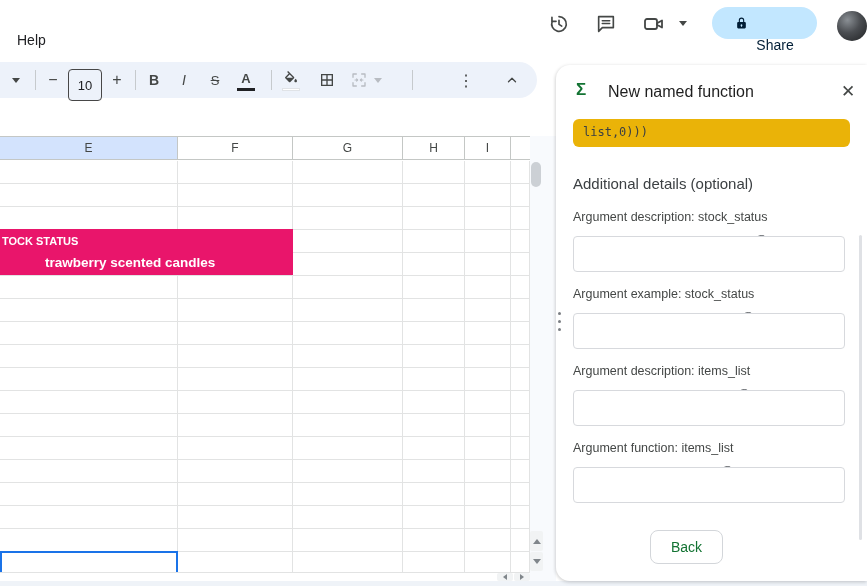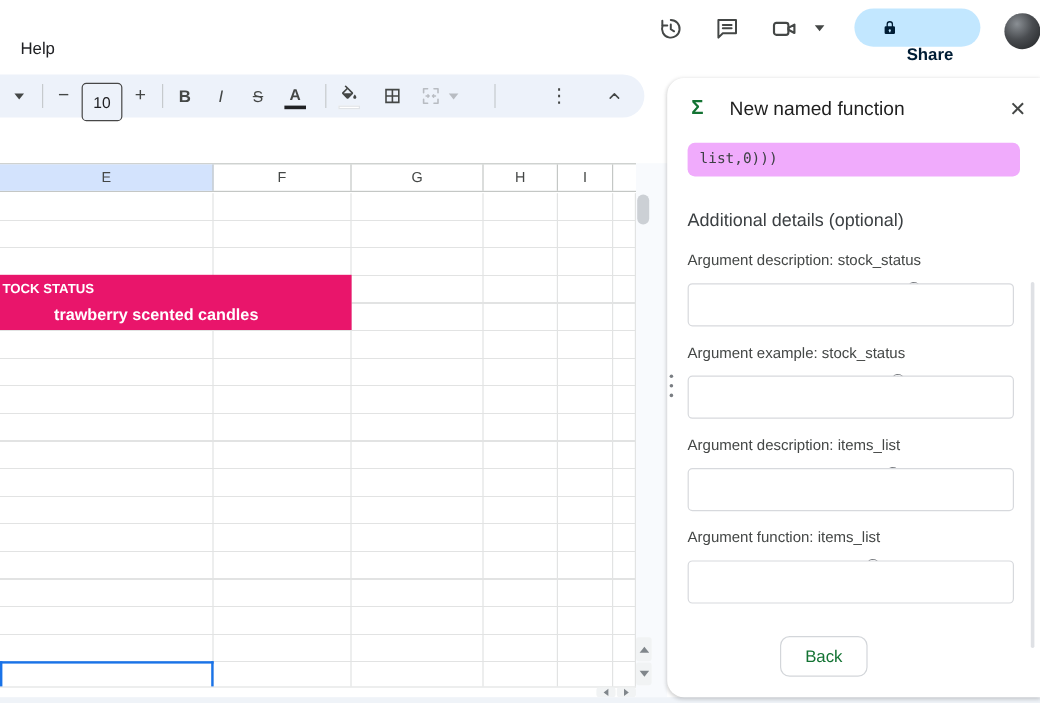--- a/index.html
+++ b/index.html
@@ -5,21 +5,21 @@
   html,body{margin:0;padding:0;background:#fff;}
   *{box-sizing:border-box;}
   .stage{position:relative;width:867px;height:586px;overflow:hidden;background:#fff;
          font-family:"Liberation Sans",sans-serif;color:#202124;}
   .abs{position:absolute;}
   
   .menu-item{font-size:14px;color:#202124;}
   .icon-btn{width:26px;height:26px;display:flex;align-items:center;justify-content:center;cursor:pointer;}
   .share-btn{display:flex;align-items:center;justify-content:center;gap:8px;background:#c2e7ff;
              border-radius:16px;width:105px;height:32px;cursor:pointer;}
-  .share-label{font-size:14px;font-weight:700;color:#001d35;margin-top:44px;}
+  .share-label{font-size:14px;font-weight:400;color:#001d35;margin-top:44px;}
   .avatar{width:30px;height:30px;border-radius:50%;
           background:radial-gradient(circle at 35% 30%,#8a8f94 0%,#4a4d51 45%,#1f2123 100%);}
   
   .toolbar{left:0;top:62px;width:537px;height:36px;background:#edf2fa;border-radius:0 18px 18px 0;}
   .tb{position:absolute;top:6px;height:24px;display:flex;align-items:center;justify-content:center;
       color:#444746;cursor:pointer;}
   .tb-div{position:absolute;top:8px;width:1px;height:20px;background:#c6cacd;}
   .caret{width:0;height:0;border-left:4px solid transparent;border-right:4px solid transparent;
          border-top:5px solid #444746;}
   .caret.gray{border-top-color:#b8bcc2;}
@@ -49,21 +49,21 @@
   .tri-r{width:0;height:0;border-top:3.5px solid transparent;border-bottom:3.5px solid transparent;border-left:4px solid #80868b;}
   .hscroll{left:0;top:572px;width:530px;height:9px;background:#fff;border-top:1px solid #e2e3e3;}
   .bottom-strip{left:0;top:581px;width:867px;height:5px;background:#eff3f8;}
   
   .panel{left:556px;top:65px;width:311px;height:516px;background:#fff;border-radius:14px 0 0 14px;
          box-shadow:0 1px 4px rgba(0,0,0,.14),-1px 1px 3px rgba(0,0,0,.07);}
   .p{position:absolute;}
   .sigma{font-size:17px;font-weight:700;color:#137333;}
   .p-title{font-size:16px;color:#1f1f1f;}
   .p-close{font-size:17px;color:#444746;cursor:pointer;line-height:1;}
-  .code-block{left:17px;top:54px;width:277px;height:28px;background:#f0abfc;border-radius:6px;
+  .code-block{left:17px;top:54px;width:277px;height:28px;background:#eab308;border-radius:6px;
               font-family:"DejaVu Sans Mono",monospace;font-size:12px;color:#3c4043;
               padding:6px 16px 0 10px;}
   .section-h{font-size:15px;font-weight:500;color:#3c4043;}
   .fld-label{font-size:12.5px;color:#444746;display:flex;align-items:flex-end;gap:11px;flex-direction:column;}
   .info{font-size:12px;color:#5f6368;cursor:pointer;line-height:1;}
   .fld-input{left:17px;width:272px;height:36px;border:1px solid #d7d9dd;border-radius:4px;background:#fff;
              font-family:"Liberation Sans",sans-serif;font-size:13px;color:#202124;padding:0 10px;outline:none;}
   .back-btn{left:94px;top:465px;width:73px;height:34px;background:#fff;border:1px solid #d3d6da;border-radius:8px;
             color:#137333;font-size:14px;font-weight:500;display:flex;align-items:center;justify-content:center;cursor:pointer;}
   .annot{left:191px;top:458px;width:99px;height:48px;border:6px solid #ee0c0c;border-radius:12px;}

